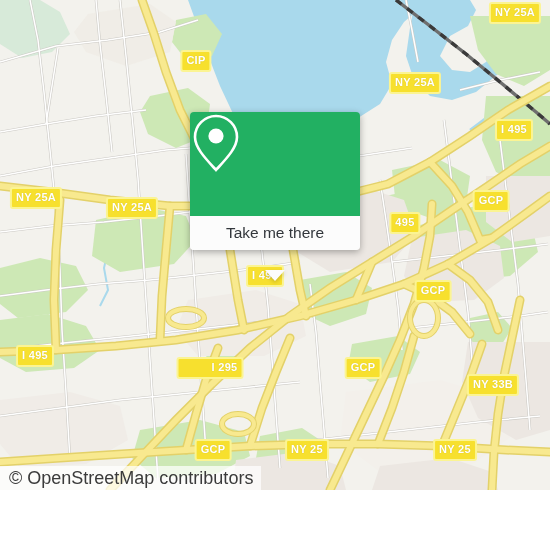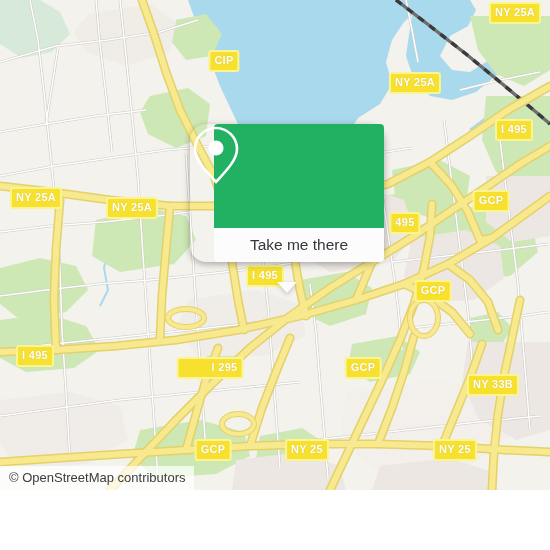--- a/index.html
+++ b/index.html
@@ -17,27 +17,27 @@
           border-radius:3px;color:#ffffff;font-weight:bold;
           font-family:"Liberation Sans",sans-serif;
           letter-spacing:.3px;line-height:1;white-space:nowrap;
           padding:3px 5px 4px 5px;font-size:12px;
           text-shadow:0 0 1px rgba(120,110,0,.35);}
   .shield.sm{font-size:11px;padding:3px 4px 4px 4px;}
 
   
   #attribution{position:absolute;left:0;top:466px;
                background:rgba(255,255,255,.72);
-               color:#3b3b3b;font-size:13px;line-height:18px;
+               color:#3b3b3b;font-size:18px;line-height:18px;
                padding:3px 8px 4px 9px;white-space:nowrap;}
 
   
-  #card{position:absolute;left:190px;top:124px;width:170px;
-        border-radius:16px;
-        box-shadow:0 2px 7px rgba(0,0,0,.32);padding-left:24px;}
+  #card{position:absolute;left:190px;top:112px;width:170px;
+        border-radius:4px;
+        box-shadow:0 2px 7px rgba(0,0,0,.32);}
   #card-head{height:104px;background:#22b062;border-radius:4px 4px 0 0;
              display:flex;align-items:center;justify-content:center;}
   #card-foot{height:34px;background:#fcfcfc;border-radius:0 0 4px 4px;
              display:flex;align-items:center;justify-content:center;
              color:#33373c;font-size:15.5px;}
   #card-tail{position:absolute;left:50%;top:158px;margin-left:-10px;
              width:0;height:0;border-left:10px solid transparent;
              border-right:10px solid transparent;
              border-top:11px solid #fcfcfc;
              filter:drop-shadow(0 2px 2px rgba(0,0,0,.18));}
@@ -245,21 +245,21 @@
         <ellipse cx="186" cy="318" rx="18" ry="9"></ellipse>
         <ellipse cx="424" cy="318" rx="14" ry="18" stroke="#e3d169" stroke-width="6"></ellipse>
         <ellipse cx="424" cy="318" rx="14" ry="18"></ellipse>
         <ellipse cx="238" cy="424" rx="16" ry="10" stroke="#e3d169" stroke-width="6"></ellipse>
         <ellipse cx="238" cy="424" rx="16" ry="10"></ellipse>
       </g>
     </svg>
 
     <div id="shields">
         <div class="shield sm" style="left: 515px; top: 13px; transform: translate(-50%, -50%);">NY 25A</div>
-        <div class="shield sm" style="left: 224px; top: 61px; transform: translate(-50%, -50%);">CIP</div>
+        <div class="shield sm" style="left: 196px; top: 61px; transform: translate(-50%, -50%);">CIP</div>
         <div class="shield sm" style="left: 415px; top: 83px; transform: translate(-50%, -50%);">NY 25A</div>
         <div class="shield sm" style="left: 514px; top: 130px; transform: translate(-50%, -50%);">I 495</div>
         <div class="shield sm" style="left: 36px; top: 198px; transform: translate(-50%, -50%);">NY 25A</div>
         <div class="shield sm" style="left: 132px; top: 208px; transform: translate(-50%, -50%);">NY 25A</div>
         <div class="shield sm" style="left: 491px; top: 201px; transform: translate(-50%, -50%);">GCP</div>
         <div class="shield sm" style="left: 371px; top: 223px; transform: translate(-50%, -50%); margin-left: 34px;">495</div>
         <div class="shield sm" style="left: 433px; top: 291px; transform: translate(-50%, -50%);">GCP</div>
         <div class="shield sm" style="left: 265px; top: 276px; transform: translate(-50%, -50%);">I 495</div>
         <div class="shield sm" style="left: 35px; top: 356px; transform: translate(-50%, -50%);">I 495</div>
         <div class="shield sm" style="left: 210px; top: 368px; transform: translate(-50%, -50%); padding-left: 33px;">I 295</div>

